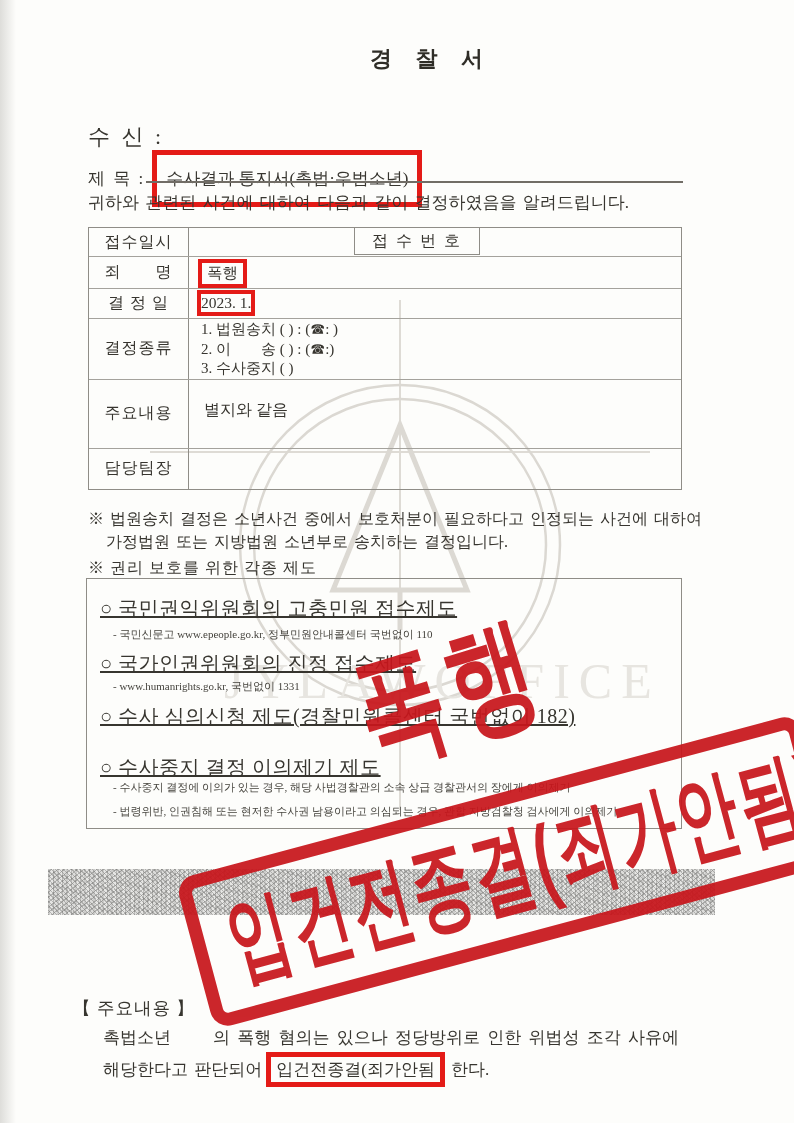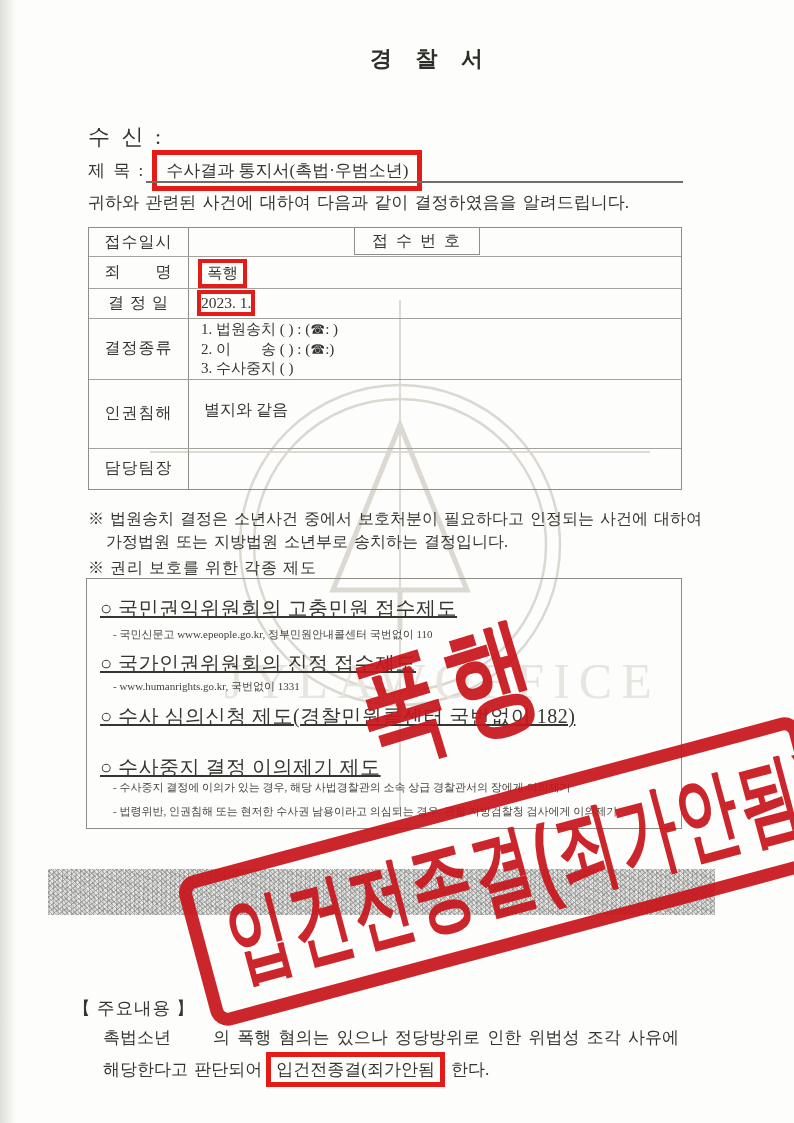--- a/index.html
+++ b/index.html
@@ -24,21 +24,21 @@
   
   .doc-title{
     position:absolute;top:44px;left:0;right:0;text-align:center;z-index:2;
     transform:translateX(34px);
     font-size:22px;font-weight:bold;letter-spacing:9px;color:#2f2d27;
   }
   .recipient{position:absolute;left:88px;top:122px;font-size:22px;letter-spacing:3px;z-index:2;}
   .subject-row{position:absolute;left:88px;top:150px;font-size:17px;z-index:2;white-space:nowrap;}
   .subject-row .lbl{letter-spacing:2px;}
   .hl-box{border:5px solid #e41b17;display:inline-block;}
-  .subject-box{padding:4px 9px;margin-left:7px;}
+  .subject-box{padding:12px 9px;margin-left:7px;}
   .rule{position:absolute;left:146px;top:181px;width:537px;border-top:2px solid #716d66;z-index:2;}
   .intro{position:absolute;left:88px;top:191px;font-size:17px;word-spacing:2px;z-index:2;}
   
   .tbl{position:absolute;left:88px;top:227px;width:592px;height:261px;
        border:1.4px solid #8f8d87;z-index:2;font-size:16px;}
   .tbl .vdiv{position:absolute;left:99px;top:0;bottom:0;border-left:1.2px solid #8f8d87;}
   .tbl .hr{position:absolute;left:0;right:0;border-top:1.1px solid #a4a29c;}
   .tbl .lab{position:absolute;left:0;width:99px;display:flex;align-items:center;justify-content:center;letter-spacing:1px;}
   .tbl .val{position:absolute;}
   .rnum-cell{
@@ -133,21 +133,21 @@
     <div class="lab" style="top:60px;height:30px">결 정 일</div>
     <div class="val" style="left:108px;top:62px"><span class="hl-box date-box">2023. 1.</span></div>
 
     <div class="lab" style="top:90px;height:61px">결정종류</div>
     <div class="val dec-lines" style="left:112px;top:92px">
       <div>1. 법원송치 (  ) : (☎: )</div>
       <div>2. 이　　송 (  ) : (☎:)</div>
       <div>3. 수사중지 (  )</div>
     </div>
 
-    <div class="lab" style="top:151px;height:69px">인권침해</div>
+    <div class="lab" style="top:151px;height:69px">주요내용</div>
     <div class="val" style="left:115px;top:172px">별지와 같음</div>
 
     <div class="lab" style="top:220px;height:41px">담당팀장</div>
   </div>
 
   <div class="note1">
     <div>※ 법원송치 결정은 소년사건 중에서 보호처분이 필요하다고 인정되는 사건에 대하여</div>
     <div class="l2">가정법원 또는 지방법원 소년부로 송치하는 결정입니다.</div>
   </div>
   <div class="note2">※ 권리 보호를 위한 각종 제도</div>

